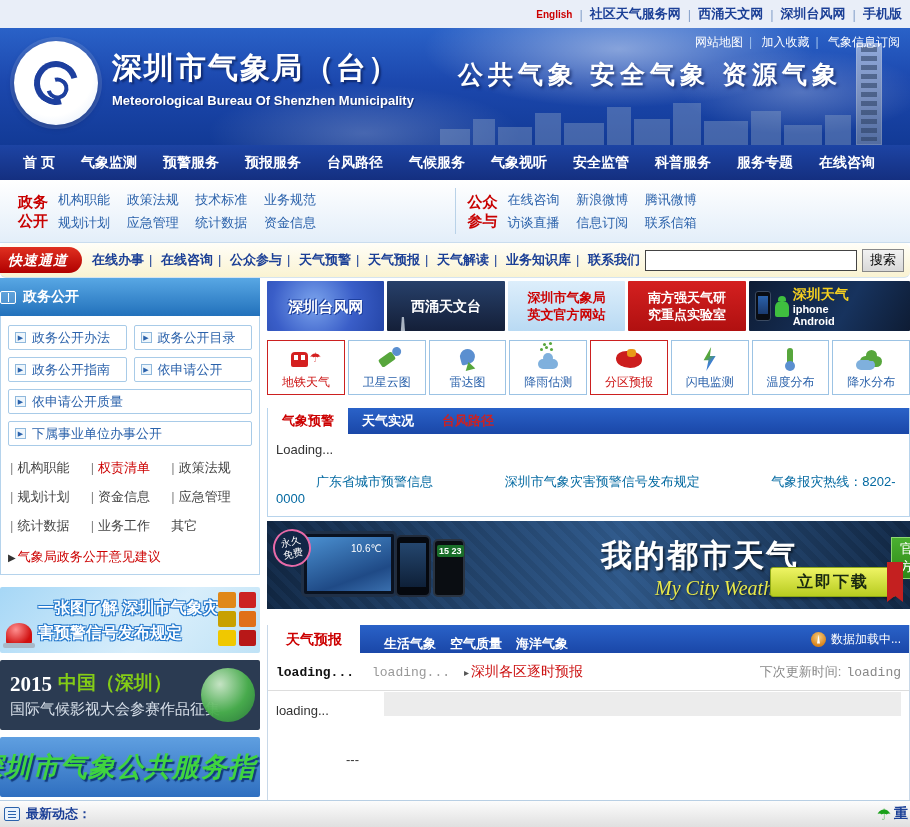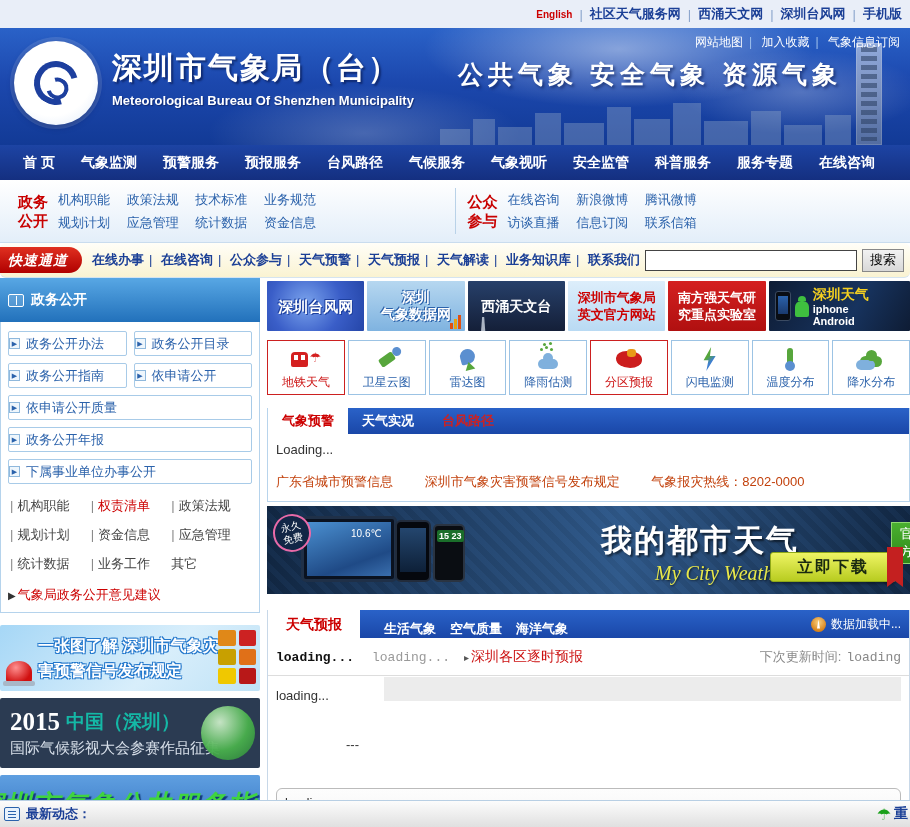--- a/index.html
+++ b/index.html
@@ -57,46 +57,46 @@
   .qb-search { margin-left:auto; display:flex; align-items:center; padding-right:6px; }
   .qb-search input { width:212px; height:21px; border:1px solid #444; font-size:12px; padding:0 4px; }
   .qb-search button { margin-left:5px; height:23px; font-size:13px; padding:0 7px; background:linear-gradient(180deg,#f2f2f2,#d8d8d8); border:1px solid #888; cursor:pointer; font-family:inherit; }
 
   
   .content { display:flex; height:522px; }
   .sidebar { width:260px; flex:none; }
   .main { width:643px; margin-left:7px; flex:none; }
 
   
-  .sb-header { height:44px; background:linear-gradient(180deg,#58a7e4,#2271bb); color:#fff; font-size:14px; font-weight:bold; display:flex; align-items:center; padding-left:8px; }
+  .sb-header { height:38px; background:linear-gradient(180deg,#58a7e4,#2271bb); color:#fff; font-size:14px; font-weight:bold; display:flex; align-items:center; padding-left:0; }
   .book-ic { width:16px; height:13px; border:1px solid #fff; border-radius:2px; margin-right:7px; position:relative; background:rgba(255,255,255,.15); }
   .book-ic::after { content:""; position:absolute; left:50%; top:1px; bottom:1px; width:1px; background:#fff; }
   .sb-panel { border:1px solid #b5d3ec; border-top:none; background:#fff; padding:9px 7px 8px 7px; }
   .btn-row2 { display:flex; gap:7px; margin-bottom:7px; }
-  .sb-btn { flex:1; height:25px; border:1px solid #a8cbe8; border-radius:2px; display:flex; align-items:center; font-size:13px; color:#2b62ab; background:#fff; white-space:nowrap; overflow:hidden; }
+  .sb-btn { flex:1; height:25px; border:1px solid #a8cbe8; border-radius:2px; display:flex; align-items:center; font-size:13px; color:#2b62ab; padding-left:6px; background:#fff; white-space:nowrap; overflow:hidden; }
   .sb-btn.full { margin-bottom:7px; }
   .btn-ic { width:11px; height:11px; flex:none; border:1px solid #8fb8dc; background:#eef6fc; color:#2b62ab; font-size:7px; line-height:9px; text-align:center; margin-right:6px; }
   .btn-ic::before { content:"▶"; }
   .sb-links { display:grid; grid-template-columns:1fr 1fr 1fr; row-gap:11px; margin-top:13px; font-size:13px; padding-left:2px; }
   .sb-links a { color:#444; white-space:nowrap; }
   .sb-links .pipe { color:#888; margin-right:4px; }
   .sb-links a.red { color:#cc0000; }
   .sb-sugg { margin-top:13px; font-size:13px; color:#cc0000; display:block; }
   .sb-sugg .arr { font-size:10px; margin-right:2px; color:#333; }
 
   .sb-banner { display:block; border-radius:2px; position:relative; overflow:hidden; }
   .bn1 { margin-top:12px; height:66px; background:linear-gradient(135deg,#a6d7f6,#d8eefb 60%,#bfe2f6); padding:8px 44px 0 38px; }
   .bn1 .l1,.bn1 .l2 { color:#fff; font-weight:bold; font-size:16px; line-height:25px; text-shadow:1px 1px 0 #2277cc,-1px 1px 0 #2277cc,1px -1px 0 #2277cc,-1px -1px 0 #2277cc; white-space:nowrap; }
   .siren { position:absolute; left:6px; bottom:8px; width:26px; height:22px; background:radial-gradient(circle at 38% 30%,#ff9090,#d01010 70%); border-radius:50% 50% 4px 4px; }
   .siren::after { content:""; position:absolute; left:-3px; bottom:-3px; width:32px; height:5px; background:#a8b8c8; border-radius:2px; }
   .warn-grid { position:absolute; right:4px; top:5px; width:38px; display:grid; grid-template-columns:1fr 1fr; gap:3px; }
   .warn-grid i { height:16px; border-radius:2px; }
   .bn2 { margin-top:7px; height:70px; background:#2b3b52; padding:10px 60px 0 10px; }
-  .bn2 .year { font-family:"Liberation Serif","DejaVu Serif",serif; font-size:25px; color:#fff; font-weight:bold; vertical-align:-2px; }
-  .bn2 .t { font-family:Liberation Mono, monospace; font-size:19px; color:#14b8a6; font-weight:bold; margin-left:6px; }
+  .bn2 .year { font-family:"Liberation Serif","DejaVu Serif",serif; font-size:21px; color:#fff; font-weight:bold; vertical-align:-2px; }
+  .bn2 .t { font-family:Liberation Mono, monospace; font-size:19px; color:#84cc16; font-weight:bold; margin-left:6px; }
   .bn2 .l2 { font-family:"Liberation Serif","DejaVu Serif",serif; font-size:15px; color:#d8e0ea; margin-top:3px; white-space:nowrap; }
   .globe { position:absolute; right:5px; top:8px; width:54px; height:54px; border-radius:50%; background:radial-gradient(circle at 35% 30%,#cdecca,#49b04c 55%,#2a7a3a); opacity:.95; }
   .bn3 { margin-top:7px; height:60px; background:linear-gradient(180deg,#5f9fe0,#2f6fc0); display:flex; align-items:center; justify-content:center; }
   .bn3 span { color:#3fd43f; font-size:27px; font-weight:bold; letter-spacing:1px; text-shadow:2px 2px 1px #123a7a; white-space:nowrap;font-style:italic; }
 
   
   .site-tiles { display:flex; gap:3px; height:50px; margin-top:3px; }
   .st { flex:1; position:relative; display:flex; flex-direction:column; align-items:center; justify-content:center; overflow:hidden; border-radius:1px; text-align:center; }
   .st .big { font-size:14px; font-weight:bold; line-height:17px; white-space:nowrap; }
   .st1 { background:radial-gradient(circle at 40% 45%, #6f97e6 10%, #3a5ec8 55%, #2546a8); }
@@ -149,21 +149,21 @@
   
   .warn { margin-top:13px; border:1px solid #b8d4ec; border-top:none; }
   .w-tabs { height:26px; background:linear-gradient(180deg,#2a62c8,#1a47a8); display:flex; align-items:stretch; }
   .w-tab { line-height:26px; padding:0 14px; font-size:13px; font-weight:bold; }
   .w-tab.active { background:#fff; color:#cc0000; }
   .w-tab.white { color:#fff; }
   .w-tab.redblue { color:#cc2222; }
   .w-body { padding:8px 8px 10px 8px; background:#fff; }
   .w-loading { font-size:13px; color:#333; }
   .w-links { margin-top:16px; font-size:13px; color:#333; }
-  .w-links a { color:#c2410c; margin-right:28px; }
+  .w-links a { color:#0369a1; margin-right:28px;margin-left:40px; }
 
   
   .appbn { display:block; margin-top:4px; height:88px; position:relative; overflow:hidden;
     background:repeating-linear-gradient(45deg,#16304f 0 6px,#1c3a5e 6px 12px); }
   .appbn::before { content:""; position:absolute; inset:0; background:linear-gradient(90deg, rgba(8,20,40,.35), rgba(80,140,210,.4) 55%, rgba(8,20,40,.35)); }
   .tablet { position:absolute; left:34px; top:10px; width:96px; height:66px; background:#0a1220; border:3px solid #1f3048; border-radius:5px; z-index:2; }
   .tablet::after { content:""; position:absolute; inset:3px; background:linear-gradient(160deg,#4a8fd0,#1f4a86 70%,#3a6fae); }
   .t-temp { position:absolute; left:84px; top:22px; z-index:3; color:#fff; font-size:10px; }
   .phone1 { position:absolute; left:128px; top:14px; width:36px; height:62px; background:#05080e; border:2px solid #222c3c; border-radius:6px; z-index:3; }
   .phone1::after { content:""; position:absolute; inset:6px 3px 8px 3px; background:linear-gradient(180deg,#24466e,#0e2038); }
@@ -352,24 +352,20 @@
             <span class="btn-ic"></span>
             <span>依申请公开</span>
           </a>
       </div>
       <a class="sb-btn full">
           <span class="btn-ic"></span>
           <span>依申请公开质量</span>
         </a>
       <a class="sb-btn full">
           <span class="btn-ic"></span>
-          <span>政务公开年报</span>
-        </a>
-      <a class="sb-btn full">
-          <span class="btn-ic"></span>
           <span>下属事业单位办事公开</span>
         </a>
       <div class="sb-links">
         <a><span class="pipe">|</span><span>机构职能</span></a>
         <a class="red"><span class="pipe">|</span><span>权责清单</span></a>
         <a><span class="pipe">|</span><span>政策法规</span></a>
         <a><span class="pipe">|</span><span>规划计划</span></a>
         <a><span class="pipe">|</span><span>资金信息</span></a>
         <a><span class="pipe">|</span><span>应急管理</span></a>
         <a><span class="pipe">|</span><span>统计数据</span></a>
@@ -403,29 +399,20 @@
       <span>深圳市气象公共服务指引</span>
     </a>
   </div>
 
   <div class="main">
 
     <div class="site-tiles">
       <a class="st st1">
           <span class="big">深圳台风网</span>
         </a>
-      <a class="st st2">
-        <span class="big">深圳</span>
-        <span class="big">气象数据网</span>
-        <span class="bars">
-            <i style="height:6px"></i>
-            <i style="height:10px;background:#e8a010"></i>
-            <i style="height:14px"></i>
-          </span>
-      </a>
       <a class="st st3">
           <span class="big">西涌天文台</span>
         </a>
       <a class="st st4">
         <span class="big">深圳市气象局</span>
         <span class="big">英文官方网站</span>
       </a>
       <a class="st st5">
         <span class="big">南方强天气研</span>
         <span class="big">究重点实验室</span>

